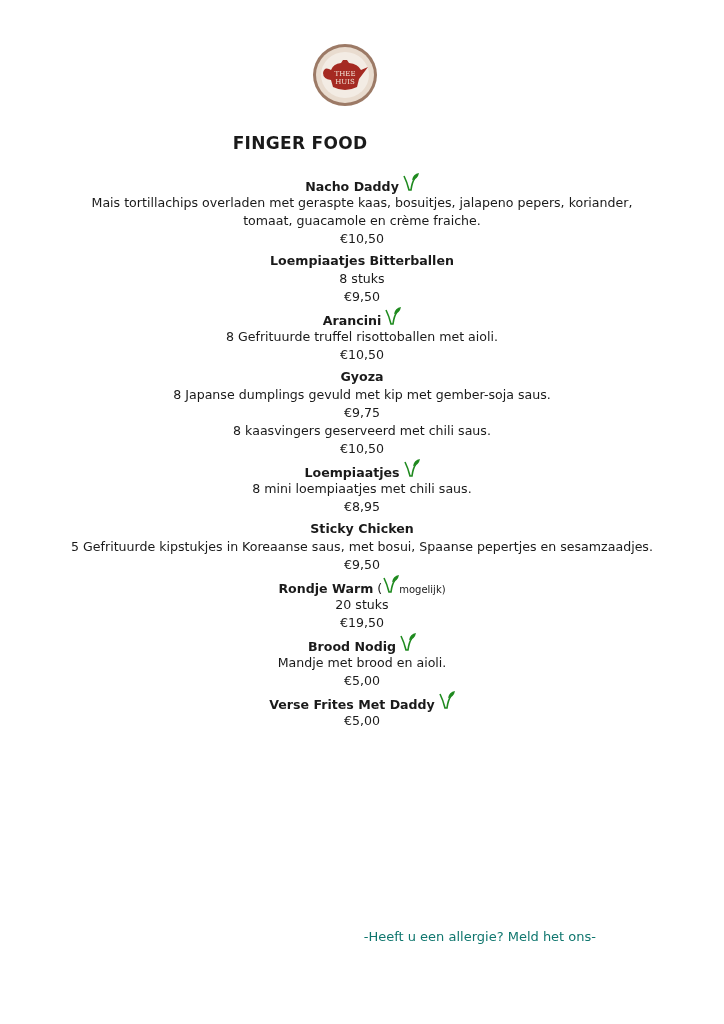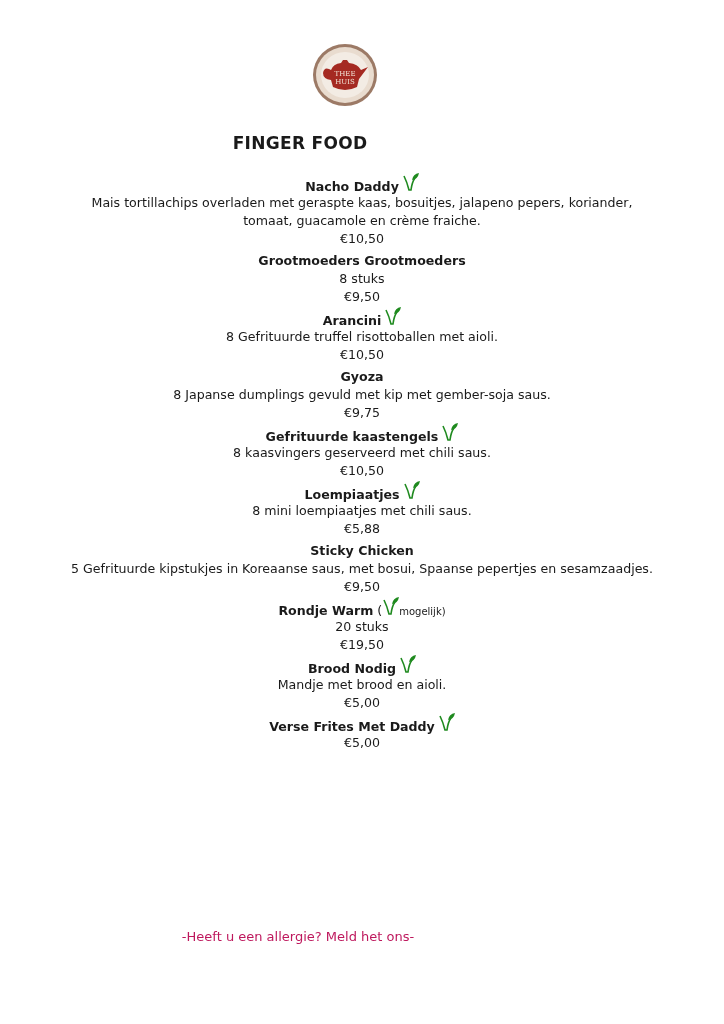--- a/index.html
+++ b/index.html
@@ -8,22 +8,22 @@
   .logo { position: absolute; left: 312px; top: 43px; width: 66px; height: 64px; }
   .title { position: absolute; top: 133px; left: 0; width: 600px; text-align: center;
            font-size: 17px; font-weight: bold; letter-spacing: 0.3px; }
   .menu { position: absolute; top: 172px; left: 0; width: 724px; text-align: center; }
   .line { height: 18px; line-height: 18px; font-size: 12.6px; white-space: nowrap; }
   .name { font-weight: bold; }
   .name-row { height: 22px; line-height: 26px; }
   .veg { display: inline-block; width: 16px; height: 20px; vertical-align: -1px; margin-left: 4px; }
   .veg svg { display: block; }
   .small { font-size: 10px; }
-  .footer { position: absolute; top: 929px; left: 0; width: 596px; text-align: center;
-            font-size: 13px; color: #be185d; }
+  .footer { position: absolute; top: 929px; left: 0; width: 596px; text-align: right;
+            font-size: 13px; color: #0f766e; }
 </style>
 </head>
 <body>
 
 <div class="logo">
   <svg width="66" height="64" viewBox="0 0 66 64">
     <ellipse cx="33" cy="32" rx="32" ry="31" fill="#9c7a66"></ellipse>
     <ellipse cx="33" cy="32" rx="29" ry="28" fill="#e9dccf"></ellipse>
     <ellipse cx="33" cy="32" rx="24" ry="23" fill="#f3ece4"></ellipse>
     <path d="M17 26 Q12 24 11 30 Q11 36 19 37 L21 44 Q33 50 45 44 L47 36 L56 24 L49 27 Q46 21 37 20 L35 17 L31 17 L29 20 Q21 21 19 27 Z" fill="#a52a22"></path>
@@ -38,52 +38,48 @@
     <div>
       <div class="line name-row"><span class="name">Nacho Daddy</span><span class="veg"><svg width="16" height="20" viewBox="0 0 16 20">
             <path d="M1 4 Q4 10 6 18 L8 18 Q9 10 12 6" fill="none" stroke="#1f8a1f" stroke-width="1.6"></path>
             <path d="M9 8 Q10 2 16 1 Q15 7 9 8 Z" fill="#1f8a1f"></path>
           </svg></span></div>
       <div class="line">Mais tortillachips overladen met geraspte kaas, bosuitjes, jalapeno pepers, koriander,</div>
       <div class="line">tomaat, guacamole en crème fraiche.</div>
       <div class="line">€10,50</div>
     </div>
     <div>
-      <div class="line name-row"><span class="name">Grootmoeders Grootmoeders</span></div>
+      <div class="line name-row"><span class="name">Loempiaatjes Bitterballen</span></div>
       <div class="line">8 stuks</div>
       <div class="line">€9,50</div>
     </div>
     <div>
       <div class="line name-row"><span class="name">Arancini</span><span class="veg"><svg width="16" height="20" viewBox="0 0 16 20">
             <path d="M1 4 Q4 10 6 18 L8 18 Q9 10 12 6" fill="none" stroke="#1f8a1f" stroke-width="1.6"></path>
             <path d="M9 8 Q10 2 16 1 Q15 7 9 8 Z" fill="#1f8a1f"></path>
           </svg></span></div>
       <div class="line">8 Gefrituurde truffel risottoballen met aioli.</div>
       <div class="line">€10,50</div>
     </div>
     <div>
       <div class="line name-row"><span class="name">Gyoza</span></div>
       <div class="line">8 Japanse dumplings gevuld met kip met gember-soja saus.</div>
       <div class="line">€9,75</div>
     </div>
     <div>
-      <div class="line name-row"><span class="name">Gefrituurde kaastengels</span><span class="veg"><svg width="16" height="20" viewBox="0 0 16 20">
-            <path d="M1 4 Q4 10 6 18 L8 18 Q9 10 12 6" fill="none" stroke="#1f8a1f" stroke-width="1.6"></path>
-            <path d="M9 8 Q10 2 16 1 Q15 7 9 8 Z" fill="#1f8a1f"></path>
-          </svg></span></div>
       <div class="line">8 kaasvingers geserveerd met chili saus.</div>
       <div class="line">€10,50</div>
     </div>
     <div>
       <div class="line name-row"><span class="name">Loempiaatjes</span><span class="veg"><svg width="16" height="20" viewBox="0 0 16 20">
             <path d="M1 4 Q4 10 6 18 L8 18 Q9 10 12 6" fill="none" stroke="#1f8a1f" stroke-width="1.6"></path>
             <path d="M9 8 Q10 2 16 1 Q15 7 9 8 Z" fill="#1f8a1f"></path>
           </svg></span></div>
       <div class="line">8 mini loempiaatjes met chili saus.</div>
-      <div class="line">€5,88</div>
+      <div class="line">€8,95</div>
     </div>
     <div>
       <div class="line name-row"><span class="name">Sticky Chicken</span></div>
       <div class="line">5 Gefrituurde kipstukjes in Koreaanse saus, met bosui, Spaanse pepertjes en sesamzaadjes.</div>
       <div class="line">€9,50</div>
     </div>
     <div>
       <div class="line name-row"><span class="name">Rondje Warm</span><span> (</span><span class="veg" style="margin-left: 1px;"><svg width="16" height="20" viewBox="0 0 16 20">
             <path d="M1 4 Q4 10 6 18 L8 18 Q9 10 12 6" fill="none" stroke="#1f8a1f" stroke-width="1.6"></path>
             <path d="M9 8 Q10 2 16 1 Q15 7 9 8 Z" fill="#1f8a1f"></path>

